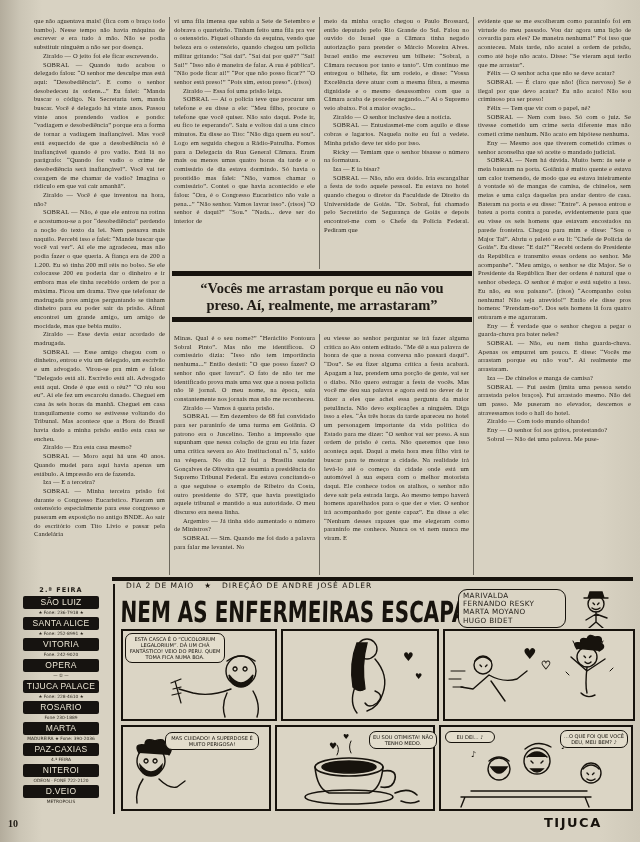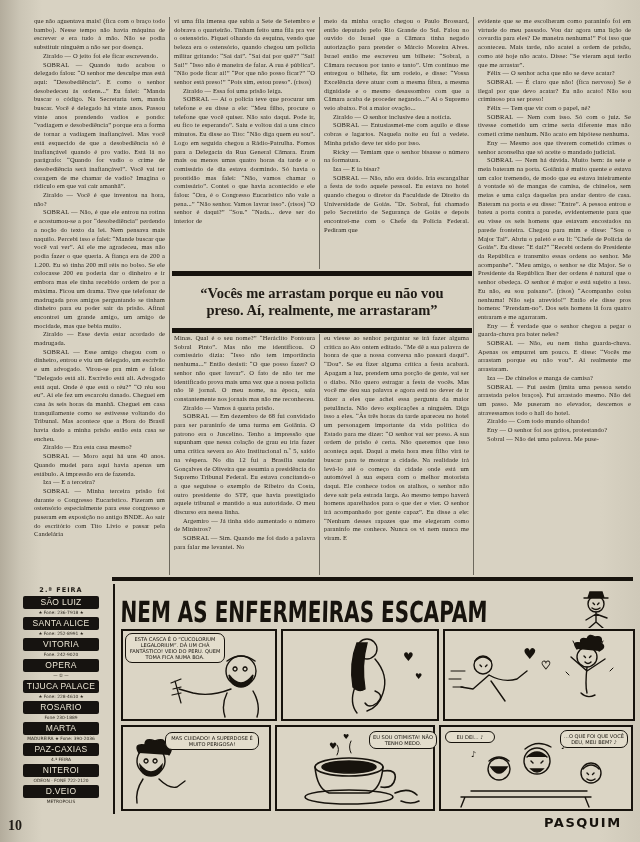--- a/index.html
+++ b/index.html
@@ -4,21 +4,21 @@
 <style>
   html,body{margin:0;padding:0;background:#8e887c;}
   .sheet{position:relative;width:640px;height:842px;overflow:hidden;
     background:linear-gradient(90deg,#b3ac9c 0px,#cbc5b5 20px,#d8d2c2 42px,#d8d2c2 600px,#cfc9b9 640px);
     font-family:"Liberation Serif",serif;color:#201c16;}
   .pcol{position:absolute;font-size:6.5px;line-height:8.7px;text-align:justify;overflow:hidden;
     color:#241f18;letter-spacing:.1px;}
   .pcol p{margin:0;text-indent:9px;}
   .pcol p:first-child{text-indent:0;}
   .vrule{position:absolute;width:1px;background:rgba(20,16,10,.55);}
-  .pullquote{position:absolute;left:172px;top:271px;width:300px;height:62px;background:#d8d2c2;
+  .pullquote{position:absolute;left:172px;top:271px;width:300px;height:51px;background:#d8d2c2;
     border-top:5px solid #17130d;border-bottom:5px solid #17130d;box-sizing:border-box;
     display:flex;align-items:center;justify-content:center;text-align:center;
     font-weight:bold;font-size:14.5px;line-height:17px;padding:2px 8px;}
   
   .hbar{position:absolute;background:#17130d;}
   .cine-col{position:absolute;left:23px;top:586px;width:76px;}
   .cine-day{font-family:"DejaVu Sans",sans-serif;font-size:6.5px;font-weight:bold;text-align:center;
     letter-spacing:1px;margin-bottom:1px;}
   .cine{background:#161310;color:#ece6d4;font-family:"Liberation Sans",sans-serif;font-weight:normal;
     font-size:8.5px;line-height:9px;text-align:center;padding:2px 1px;border-radius:2px;margin-top:2px;
@@ -36,21 +36,21 @@
   .credits div{white-space:nowrap;}
   .panels{position:absolute;left:121px;top:629px;width:512px;}
   .prow{display:flex;gap:4px;margin-bottom:4px;}
   .panel{border:2px solid #17130d;background:#dbd5c5;position:relative;box-sizing:border-box;height:92px;}
   .prow2 .panel{height:86px;}
   .bubble{position:absolute;background:#e3ddcc;border:1.1px solid #17130d;border-radius:7px;
     padding:2px 3px;font-family:"DejaVu Sans",sans-serif;font-size:5.1px;line-height:6px;
     text-align:center;color:#17130d;}
   .brand{position:absolute;left:544px;top:815px;font-family:"DejaVu Sans",sans-serif;font-weight:800;
     font-size:13px;letter-spacing:1.5px;color:#17130d;}
-  .pageno{position:absolute;left:8px;top:818px;font-weight:bold;font-size:14px;}
+  .pageno{position:absolute;left:8px;top:818px;font-weight:bold;font-size:10px;}
   svg{display:block;}
 </style>
 </head>
 <body>
 
 <div class="sheet">
 
   <div class="pcol" style="left:34px;top:17px;width:131px;height:558px">
       <p>que não aguentava mais! (fica com o braço todo bambo). Nesse tempo não havia máquina de escrever e era tudo à mão. Não se podia substituir ninguém a não ser por doença.</p>
       <p>Ziraldo — O jeito foi ele ficar escrevendo.</p>
@@ -157,22 +157,33 @@
     <div>
       <div class="cine">NITEROI</div>
       <div class="cine-sub">ODEON · FONE 722-2120</div>
     </div>
     <div>
       <div class="cine">D.VEIO</div>
       <div class="cine-sub">METROPOLIS</div>
     </div>
   </div>
 
+  <div class="comic-header">
+    <span>DIA 2 DE MAIO</span>
+    <span>★</span>
+    <span>DIREÇÃO DE ANDRE JOSÉ ADLER</span>
+  </div>
   <div class="comic-title">NEM AS ENFERMEIRAS ESCAPAM</div>
 
+  <div class="credits">
+    <div>MARIVALDA</div>
+    <div>FERNANDO RESKY</div>
+    <div>MARTA MOYANO</div>
+    <div>HUGO BIDET</div>
+  </div>
 
   <svg style="position:absolute;left:566px;top:588px" width="62" height="40" viewBox="0 0 62 40">
     <g stroke="#17130d" stroke-width="1.4" fill="none" stroke-linecap="round">
       <circle cx="30" cy="16" r="8"></circle>
       <path d="M18 10 L42 10 M24 4 L36 4 L38 10 L22 10 Z" fill="#17130d"></path>
       <path d="M27 15 l1.5 1.5 M33 15 l-1.5 1.5 M26 20 q4 3 8 0"></path>
       <path d="M30 24 L30 34 M30 26 L20 32 M30 26 L41 30 M30 34 L23 40 M30 34 L37 40"></path>
     </g>
   </svg>
 
@@ -274,14 +285,14 @@
             <text x="120" y="22" font-size="8" fill="#17130d" stroke="none" font-family="DejaVu Sans">♪</text>
           </g>
         </svg>
         <div class="bubble" style="left:4px;top:4px;width:42px">EU DEI... ♪</div>
         <div class="bubble" style="right:3px;top:3px;width:60px">...O QUE FOI QUE VOCÊ DEU, MEU BEM? ♪</div>
       </div>
     </div>
   </div>
 
   <div class="pageno">10</div>
-  <div class="brand">PASQUIM</div>
+  <div class="brand">TIJUCA</div>
 </div>
 
 </body></html>

